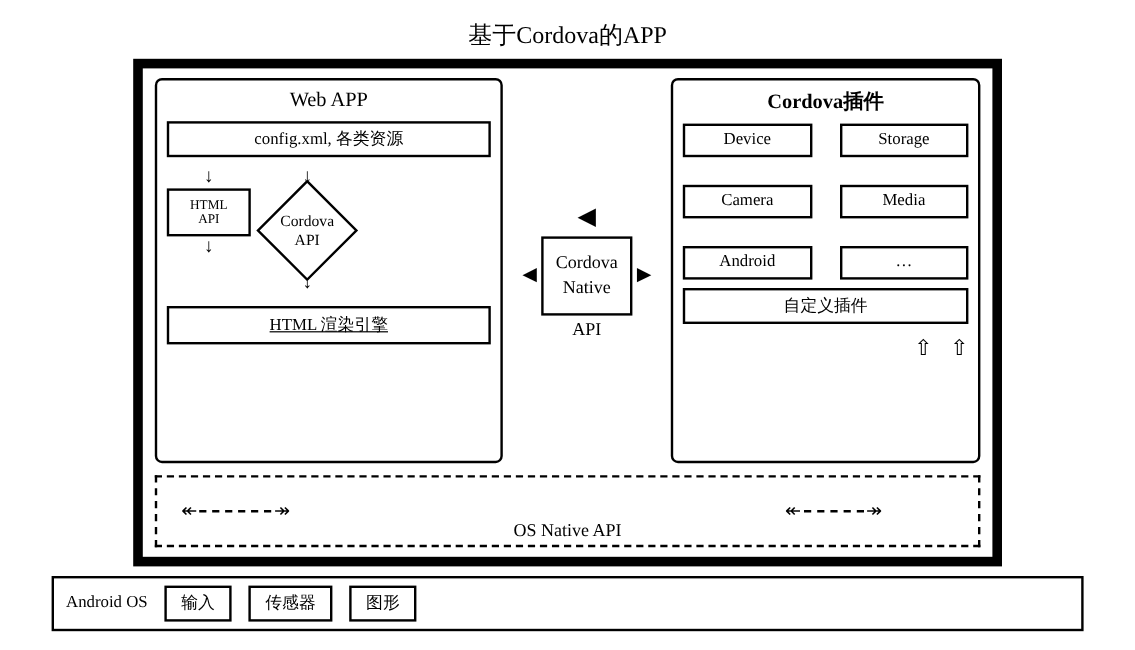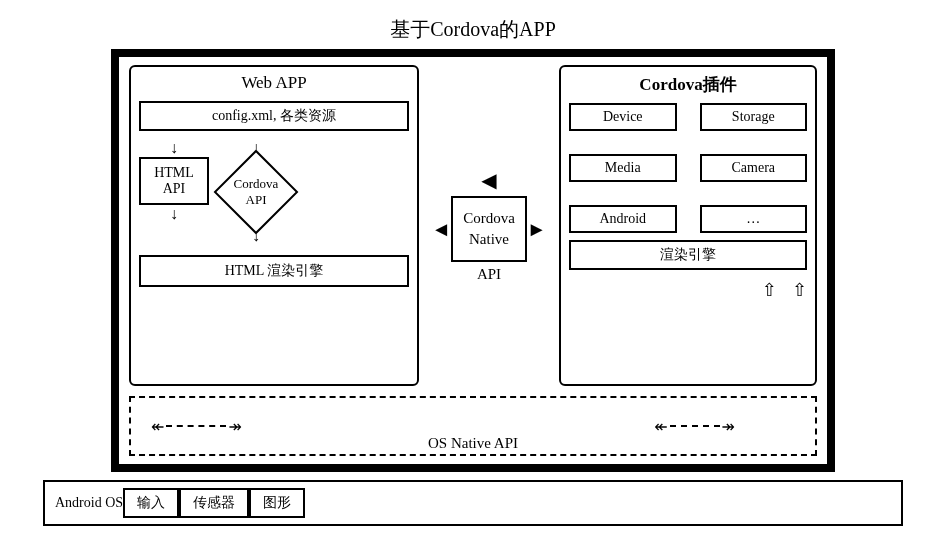--- a/index.html
+++ b/index.html
@@ -71,21 +71,21 @@
     .api-row {
       display: flex;
       flex-direction: row;
       gap: 12px;
       align-items: flex-start;
       margin-top: 2px;
     }
     .html-api-box {
       border: 2px solid #000;
       padding: 6px 10px;
-      font-size: 14px;
+      font-size: 11px;
       text-align: center;
       display: flex;
       flex-direction: column;
       align-items: center;
       gap: 0;
       width: 70px;
     }
     .cordova-api-diamond-wrapper {
       display: flex;
       flex-direction: column;
@@ -114,20 +114,21 @@
       font-size: 13px;
       text-align: center;
       line-height: 1.2;
     }
     .html-render-box {
       border: 2px solid #000;
       padding: 5px 8px;
       font-size: 14px;
       text-align: center;
       margin-top: 4px;
+      text-decoration: underline;
     }
     
     .middle-section {
       display: flex;
       flex-direction: column;
       align-items: center;
       justify-content: center;
       width: 120px;
       gap: 0;
       position: relative;
@@ -198,20 +199,21 @@
     }
     
     .android-bar {
       border: 2px solid #000;
       margin-top: 8px;
       width: 860px;
       padding: 6px 10px;
       display: flex;
       flex-direction: row;
       align-items: center;
+      gap: 14px;
     }
     .android-os-label {
       font-size: 14px;
       white-space: nowrap;
     }
     .android-module {
       border: 2px solid #000;
       padding: 4px 12px;
       font-size: 14px;
       text-align: center;
@@ -270,26 +272,26 @@
           <span style="font-size:20px;">►</span>
         </div>
         <div class="native-api-label">API</div>
       </div>
 
       <div class="plugin-box">
         <div class="plugin-title">Cordova插件</div>
         <div class="plugin-grid">
           <div class="plugin-cell">Device</div>
           <div class="plugin-cell">Storage</div>
+          <div class="plugin-cell">Camera</div>
           <div class="plugin-cell">Media</div>
-          <div class="plugin-cell">Camera</div>
           <div class="plugin-cell">Android</div>
           <div class="plugin-cell">…</div>
         </div>
-        <div class="custom-plugin-box">渲染引擎</div>
+        <div class="custom-plugin-box">自定义插件</div>
 
         <div class="plugin-arrows-row">
           <span style="font-size:18px;">⇧</span>
           <span style="font-size:18px;">⇧</span>
         </div>
       </div>
     </div>
 
     <div class="os-native-section">
 

